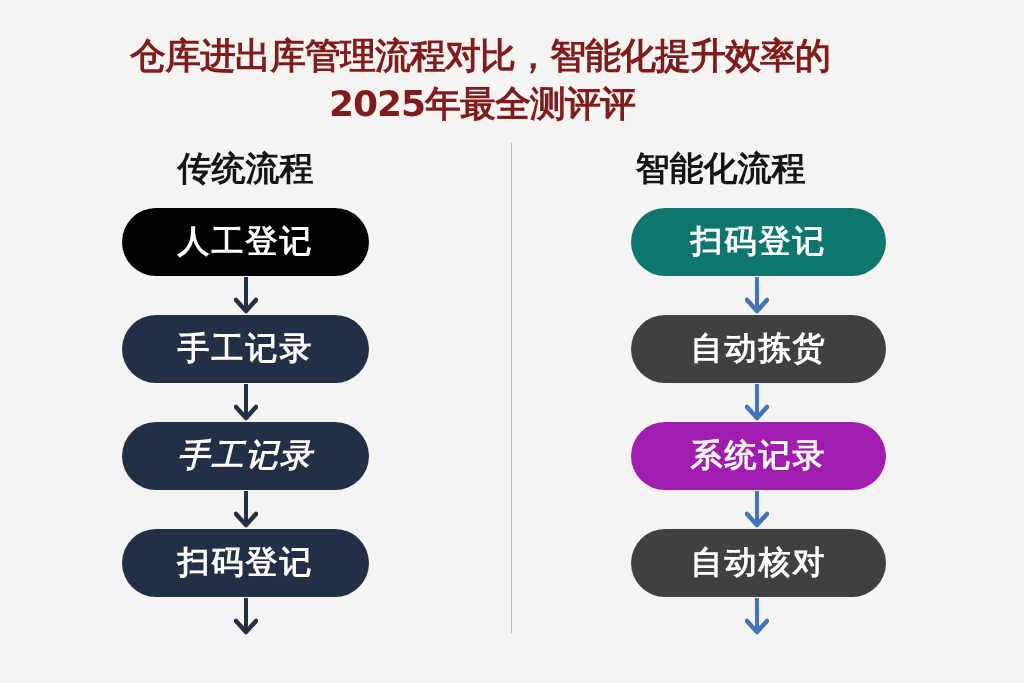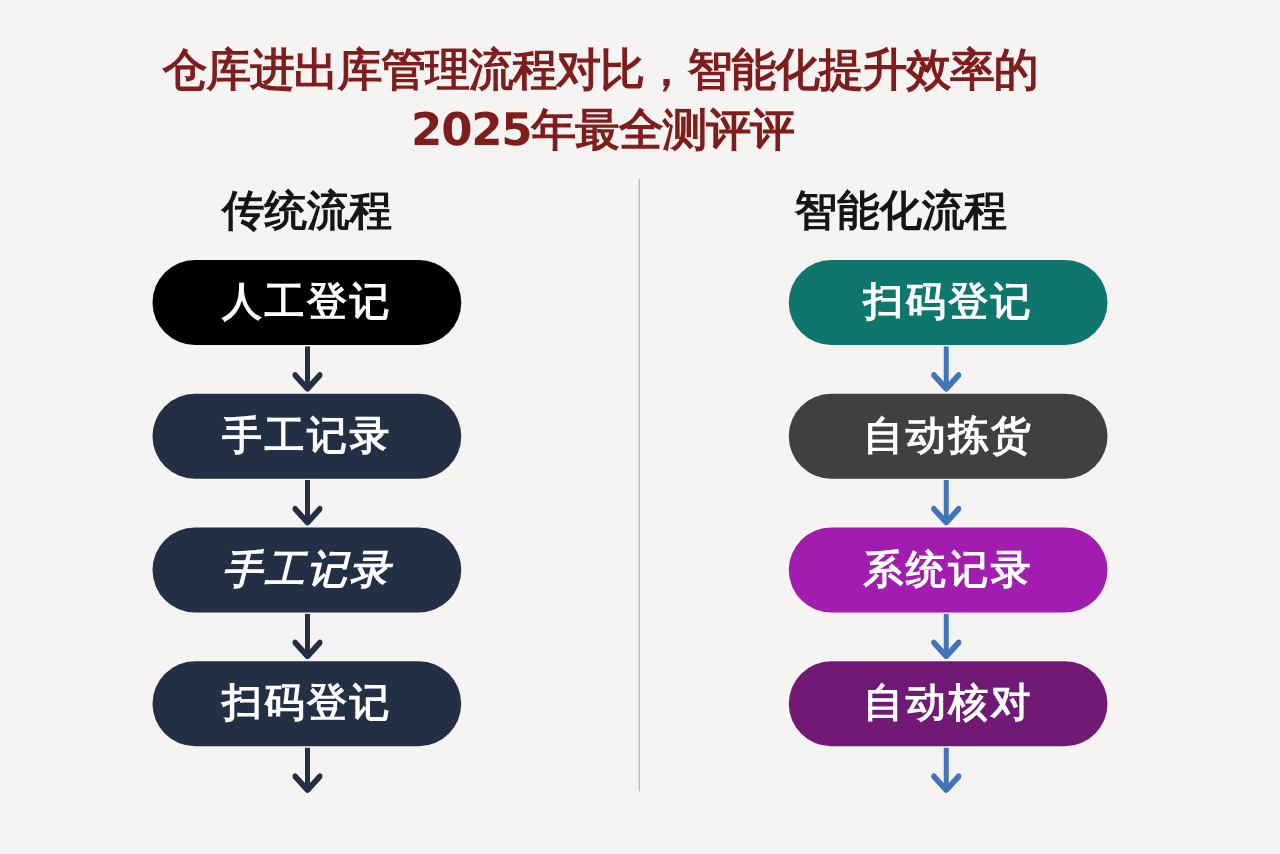--- a/index.html
+++ b/index.html
@@ -141,21 +141,21 @@
   </div>
   <div class="pill" style="top:214px;width:255px;background:#a21caf;justify-content:center;">
     <span>系统记录</span>
   </div>
   <div class="arrow" style="left:114px;top:283px;">
     <svg width="24" height="38" viewBox="0 0 24 38">
         <line x1="12" y1="0" x2="12" y2="34" stroke="#4274bb" stroke-width="4"></line>
         <polyline points="2,23 12,34 22,23" fill="none" stroke="#4274bb" stroke-width="4.5" stroke-linecap="round" stroke-linejoin="round"></polyline>
       </svg>
   </div>
-  <div class="pill" style="top:321px;width:255px;background:#701a75;">
+  <div class="pill" style="top:321px;width:255px;background:#404040;">
     <span>自动核对</span>
   </div>
   <div class="arrow" style="left:114px;top:390px;">
     <svg width="24" height="38" viewBox="0 0 24 38">
         <line x1="12" y1="0" x2="12" y2="34" stroke="#4274bb" stroke-width="4"></line>
         <polyline points="2,23 12,34 22,23" fill="none" stroke="#4274bb" stroke-width="4.5" stroke-linecap="round" stroke-linejoin="round"></polyline>
       </svg>
   </div>
 </div>
 

